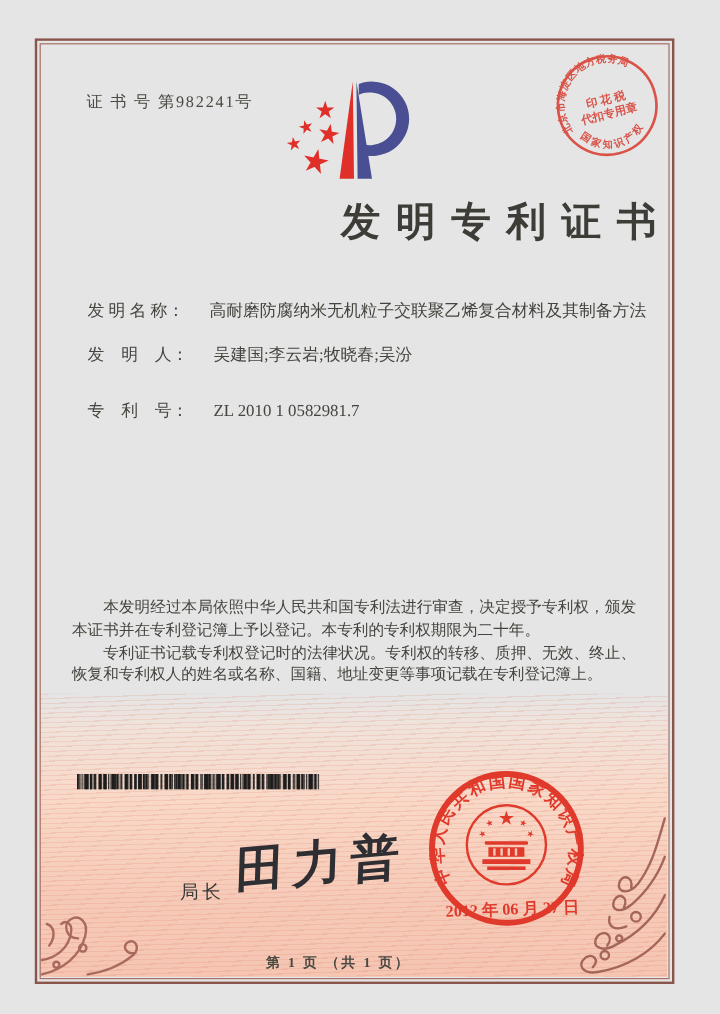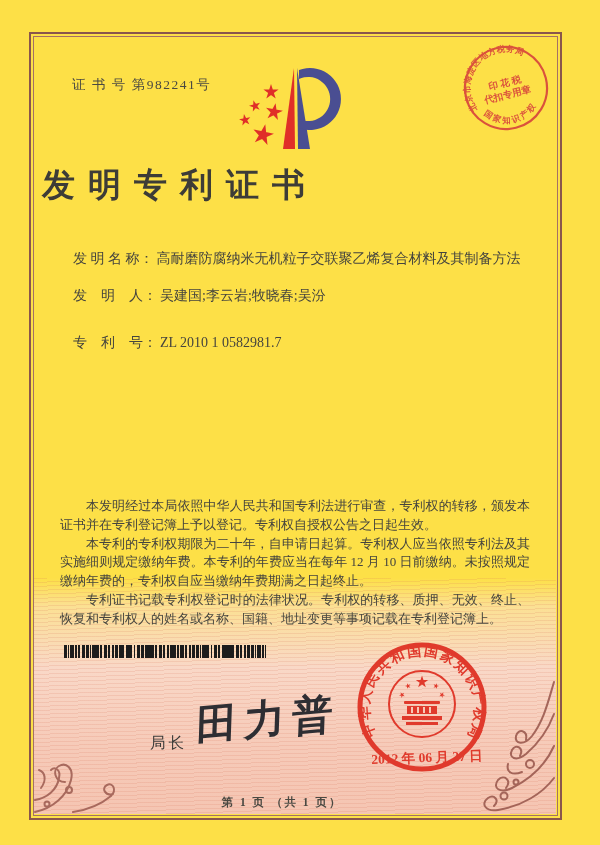--- a/index.html
+++ b/index.html
@@ -1,38 +1,38 @@
 <!DOCTYPE html>
 <html><head>
 <meta charset="utf-8">
 <style>
   html,body{margin:0;padding:0;background:#ffffff;}
   .page{
     position:relative;width:600px;height:845px;overflow:hidden;
-    background:#fde047;
+    background:#e5e5e5;
     font-family:"Liberation Serif","DejaVu Serif",serif;
   }
   
   .frame{position:absolute;left:29px;top:32px;width:529px;height:784px;
     border:2px solid #8a564c;z-index:3;pointer-events:none;}
   .frame-inner{position:absolute;inset:2px;border:1px solid #a57065;}
   
   .band{position:absolute;left:33px;top:578px;width:523px;height:236px;z-index:1;
     background:linear-gradient(180deg,rgba(250,228,216,0) 0%,rgba(250,224,210,.55) 12%,#f9d8c7 38%,#f6cab8 72%,#f5c5b2 100%);}
   .band::after{content:"";position:absolute;inset:0;
     background:repeating-linear-gradient(178deg,rgba(214,110,84,.16) 0 1px,rgba(255,255,255,0) 1px 4px);}
   .cert-no{position:absolute;left:72px;top:76px;z-index:4;
     font-size:13.5px;letter-spacing:1.5px;color:#4a4942;}
   .logo{position:absolute;left:233px;top:56px;z-index:4;}
   .title{position:absolute;left:29px;top:163px;width:531px;z-index:4;
-    text-align:left;font-size:33px;font-weight:600;color:#3d3c37;
+    text-align:right;font-size:33px;font-weight:600;color:#3d3c37;
     letter-spacing:13px;text-indent:13px;}
   .field{position:absolute;left:73px;width:460px;z-index:4;
     font-size:14px;color:#45443e;white-space:nowrap;}
-  .field .flabel{margin-right:3px;}
+  .field .flabel{margin-right:21px;}
   .paras{position:absolute;left:60px;top:497px;width:470px;z-index:4;
     font-size:13px;line-height:18.8px;color:#45443e;text-align:justify;}
   .paras p{margin:0;text-indent:2em;}
   .barcode{position:absolute;left:64px;top:645px;z-index:4;}
   .sig-role{position:absolute;left:150px;top:733px;z-index:4;
     font-size:15.5px;letter-spacing:3px;color:#3a3a38;}
   .sig-name{position:absolute;left:196px;top:692px;z-index:4;
     font-size:41px;font-weight:bold;color:#2e2e33;letter-spacing:7px;
     transform:rotate(-5deg) skewX(-7deg);
     font-family:"Liberation Serif","DejaVu Serif",serif;}
@@ -121,22 +121,21 @@
     <span class="flabel">发 明 名 称：</span><span class="fvalue">高耐磨防腐纳米无机粒子交联聚乙烯复合材料及其制备方法</span>
   </div>
   <div class="field" style="top:287px">
     <span class="flabel">发　明　人：</span><span class="fvalue">吴建国;李云岩;牧晓春;吴汾</span>
   </div>
   <div class="field" style="top:334px">
     <span class="flabel">专　利　号：</span><span class="fvalue">ZL 2010 1 0582981.7</span>
   </div>
 
   <div class="paras">
-    <p>本发明经过本局依照中华人民共和国专利法进行审查，专利权的转移，颁发本证书并在专利登记簿上予以登记。专利权自授权公告之日起生效。</p>
-    <p>本专利的专利权期限为二十年，自申请日起算。专利权人应当依照专利法及其实施细则规定缴纳年费。本专利的年费应当在每年 12 月 10 日前缴纳。未按照规定缴纳年费的，专利权自应当缴纳年费期满之日起终止。</p>
+    <p>本发明经过本局依照中华人民共和国专利法进行审查，决定授予专利权，颁发本证书并在专利登记簿上予以登记。本专利的专利权期限为二十年。</p>
     <p>专利证书记载专利权登记时的法律状况。专利权的转移、质押、无效、终止、恢复和专利权人的姓名或名称、国籍、地址变更等事项记载在专利登记簿上。</p>
   </div>
 
   <svg class="barcode" width="202" height="13">
     <defs>
       <pattern id="bars1" width="11" height="13" patternUnits="userSpaceOnUse">
         <rect x="0" width="2" height="13" fill="#1c1c1c"></rect>
         <rect x="4" width="1" height="13" fill="#1c1c1c"></rect>
         <rect x="7" width="3" height="13" fill="#1c1c1c"></rect>
       </pattern>

